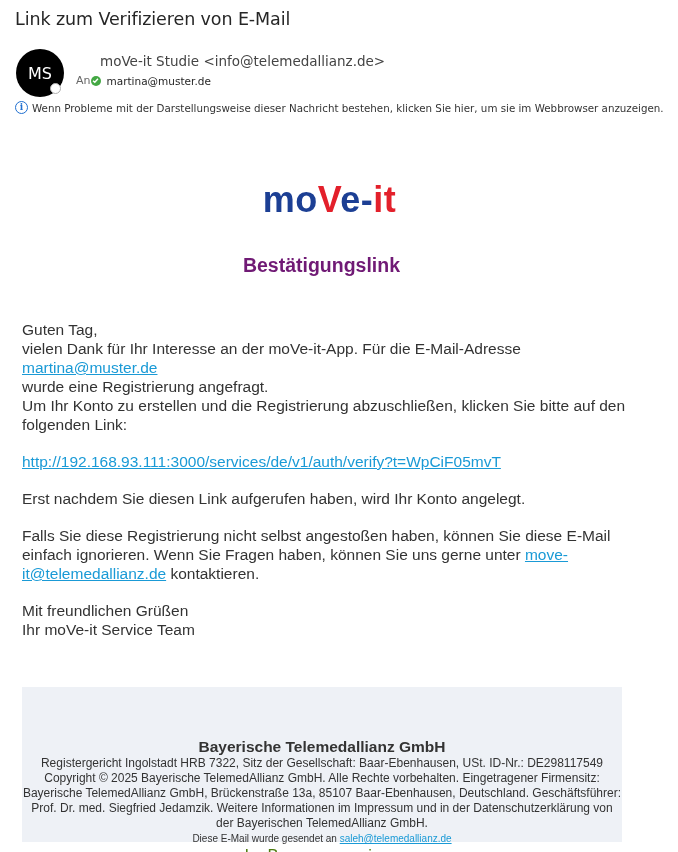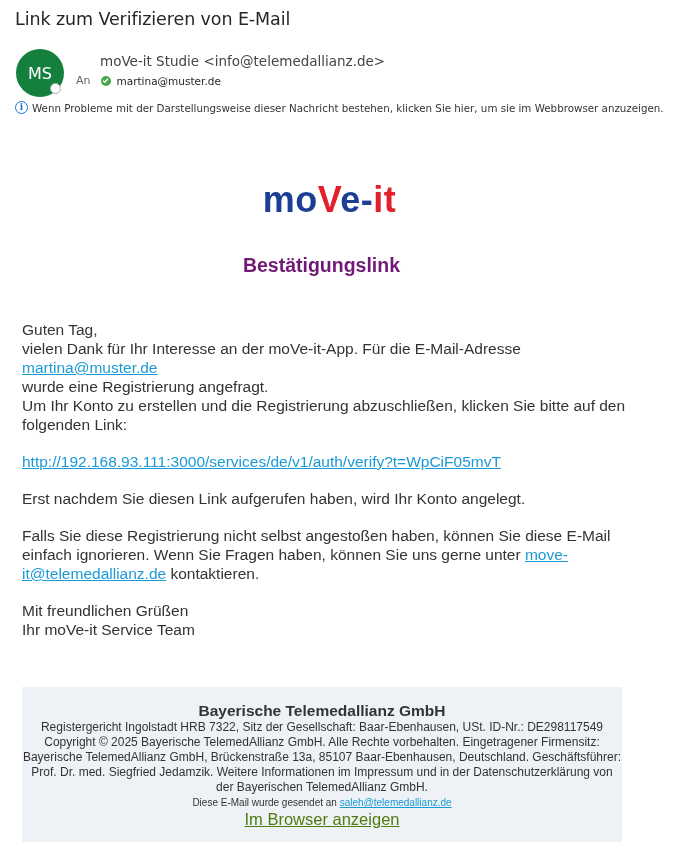--- a/index.html
+++ b/index.html
@@ -23,21 +23,21 @@
     color: #262626;
     letter-spacing: -0.1px;
   }
   .avatar {
     position: absolute;
     left: 16px;
     top: 49px;
     width: 48px;
     height: 48px;
     border-radius: 50%;
-    background: #15803d;
+    background: #000000;
     color: #ffffff;
     font-size: 16px;
     display: flex;
     align-items: center;
     justify-content: center;
   }
   .presence {
     position: absolute;
     left: 50px;
     top: 83px;
@@ -57,21 +57,21 @@
     margin-left: 24px;
   }
   .to-row {
     position: absolute;
     left: 76px;
     top: 74px;
     display: flex;
     align-items: center;
     font-size: 11px;
   }
-  .to-label { color: #666666; margin-right: 10px; }
+  .to-label { color: #666666; margin-right: 0; }
   .check-icon {
     width: 10px; height: 10px; border-radius: 50%;
     background: #44a844;
     display: inline-flex; align-items: center; justify-content: center;
     margin-right: 6px;
   }
   .to-addr { color: #262626; font-weight: normal; font-size: 10.5px; }
   .info-row {
     position: absolute;
     left: 15px;
@@ -146,20 +146,21 @@
     text-align: center;
     font-family: "Liberation Sans", sans-serif;
     color: #333333;
     box-sizing: border-box;
     padding-top: 15px;
   }
   .footer .company {
     font-weight: bold;
     font-size: 15.5px;
     line-height: 18px;
+    margin-top: 36px;
   }
   .footer .legal {
     font-size: 12px;
     line-height: 15px;
     padding: 0 0;
   }
   .footer .sent {
     font-size: 10px;
     line-height: 15px;
   }

